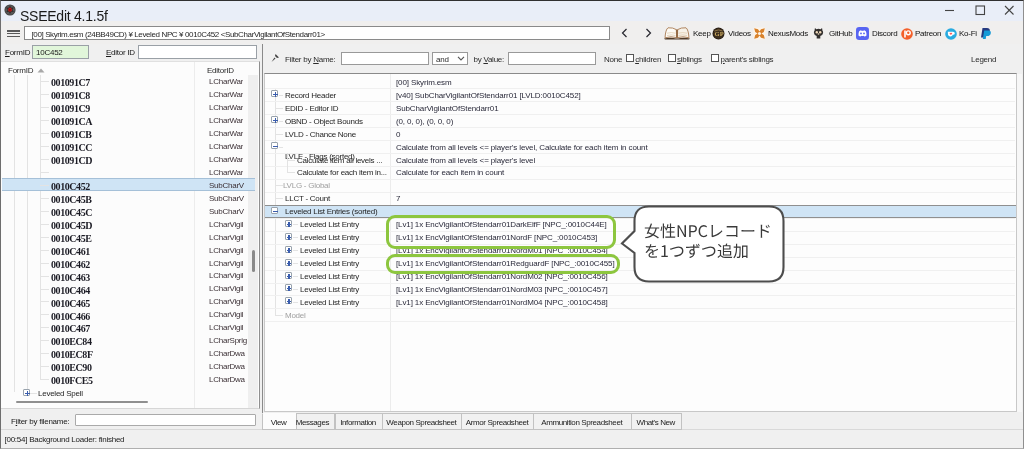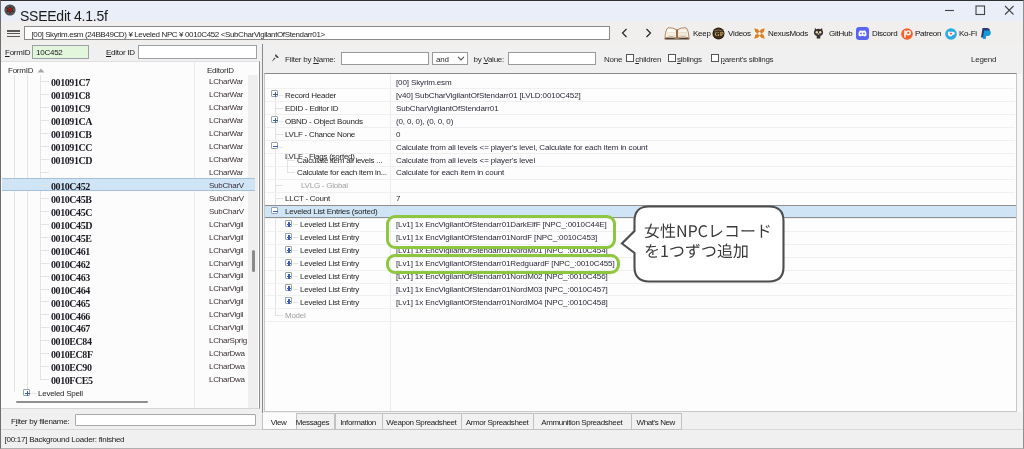--- a/index.html
+++ b/index.html
@@ -188,21 +188,21 @@
 <div class="exp plus" style="left:23px;top:389px">
     <i></i>
     <b></b>
   </div>
 <div class="lbl" style="left:38px;top:388.5px;color:#1f1f1f">Leveled Spell</div>
 <div class="abs" style="left:252px;top:250px;width:2.6px;height:22px;background:#8a8a8a;border-radius:1.5px"></div>
 <div class="abs" style="left:16px;top:400.7px;width:132px;height:2.6px;background:#8f8f8f;border-radius:1px"></div>
 <div class="lbl" style="left:11px;top:416.5px;color:#1a1a1a">F<u>i</u>lter by filename:</div>
 <div class="inp" style="left:75px;top:413.5px;width:181px;height:12.5px;border-color:#aaa;border-radius:1px"></div>
 <div class="abs" style="left:1px;top:429px;width:1022px;height:19px;background:#f0f0f0;border-top:1px solid #d9d9d9"></div>
-<div class="lbl" style="left:4.5px;top:434.5px;color:#1a1a1a">[00:17] Background Loader: finished</div>
+<div class="lbl" style="left:4.5px;top:434.5px;color:#1a1a1a">[00:54] Background Loader: finished</div>
 <div class="abs" style="left:261.5px;top:44px;width:1.5px;height:386px;background:#8a8a8a"></div>
 <svg class="abs" style="left:270px;top:53px" width="10" height="10" viewBox="0 0 10 10">
 <path d="M5.5 1 L9 4.5 L7 5 L5 3 Z" fill="#444"></path>
     <path d="M4.5 4.5 L5.5 5.5 L1.5 9 Z" fill="#444"></path>
   </svg>
 <div class="lbl" style="left:285px;top:54.5px">Filter by <u>N</u>ame:</div>
 <div class="inp" style="left:341px;top:51.5px;width:88px;height:13px;border-color:#999"></div>
 <div class="inp" style="left:431.5px;top:51.5px;width:36.5px;height:13px;border-color:#999"></div>
 <div class="lbl" style="left:436px;top:54.5px">and</div>
 <svg class="abs" style="left:457px;top:56px" width="8" height="5" viewBox="0 0 8 5">
@@ -238,42 +238,42 @@
 <div class="rowline" style="top:114.1px"></div>
 <div class="exp plus" style="left:271px;top:116px">
     <i></i>
     <b></b>
   </div>
 <div class="treeH" style="left:279px;top:120.6px;width:4px"></div>
 <div class="lbl" style="left:285px;top:116.6px;color:#1f1f1f">OBND - Object Bounds</div>
 <div class="lbl" style="left:396px;top:116.6px;letter-spacing:-0.12px;color:#2a2a3a">(0, 0, 0), (0, 0, 0)</div>
 <div class="rowline" style="top:127.1px"></div>
 <div class="treeH" style="left:275px;top:133.6px;width:8px"></div>
-<div class="lbl" style="left:285px;top:129.6px;color:#1f1f1f">LVLF - Chance None</div>
+<div class="lbl" style="left:285px;top:129.6px;color:#1f1f1f">LVLD - Chance None</div>
 <div class="lbl" style="left:396px;top:129.6px;letter-spacing:-0.12px;color:#2a2a3a">0</div>
 <div class="rowline" style="top:140.1px"></div>
 <div class="exp " style="left:271px;top:142px">
     <i></i>
   </div>
 <div class="treeH" style="left:279px;top:146.5px;width:4px"></div>
 <div class="lbl" style="left:285px;top:152px;color:#1f1f1f">LVLF - Flags (sorted)</div>
 <div class="lbl" style="left:396px;top:142.6px;letter-spacing:-0.12px;color:#2a2a3a">Calculate from all levels &lt;= player's level, Calculate for each item in count</div>
 <div class="rowline" style="top:153.0px"></div>
 <div class="treeV" style="left:287.2px;top:153.0px;height:12.9px"></div>
 <div class="treeH" style="left:287.2px;top:159.5px;width:8px"></div>
 <div class="lbl" style="left:297px;top:155.5px;color:#1f1f1f">Calculate item all levels ...</div>
 <div class="lbl" style="left:396px;top:155.5px;letter-spacing:-0.12px;color:#2a2a3a">Calculate from all levels &lt;= player's level</div>
 <div class="rowline" style="top:165.9px"></div>
 <div class="treeV" style="left:287.2px;top:165.9px;height:6.5px"></div>
 <div class="treeH" style="left:287.2px;top:172.4px;width:8px"></div>
 <div class="lbl" style="left:297px;top:168.4px;color:#1f1f1f">Calculate for each item in...</div>
 <div class="lbl" style="left:396px;top:168.4px;letter-spacing:-0.12px;color:#2a2a3a">Calculate for each item in count</div>
 <div class="rowline" style="top:178.9px"></div>
 <div class="treeH" style="left:275px;top:185.4px;width:8px"></div>
-<div class="lbl" style="left:301px;top:181.4px;color:#9f9f9f">LVLG - Global</div>
+<div class="lbl" style="left:283px;top:181.4px;color:#9f9f9f">LVLG - Global</div>
 <div class="rowline" style="top:191.8px"></div>
 <div class="treeH" style="left:275px;top:198.3px;width:8px"></div>
 <div class="lbl" style="left:285px;top:194.3px;color:#1f1f1f">LLCT - Count</div>
 <div class="lbl" style="left:396px;top:194.3px;letter-spacing:-0.12px;color:#2a2a3a">7</div>
 <div class="rowline" style="top:204.8px"></div>
 <div class="abs" style="left:265px;top:204.8px;width:751px;height:12.9px;background:#cfe4f5;border-top:1px solid #8f8f8f;border-bottom:1px solid #8f8f8f"></div>
 <div class="exp" style="left:271px;top:207px;z-index:2">
     <i></i>
   </div>
 <div class="lbl" style="left:285px;top:207.3px;color:#1f1f1f;z-index:2">Leveled List Entries (sorted)</div>

